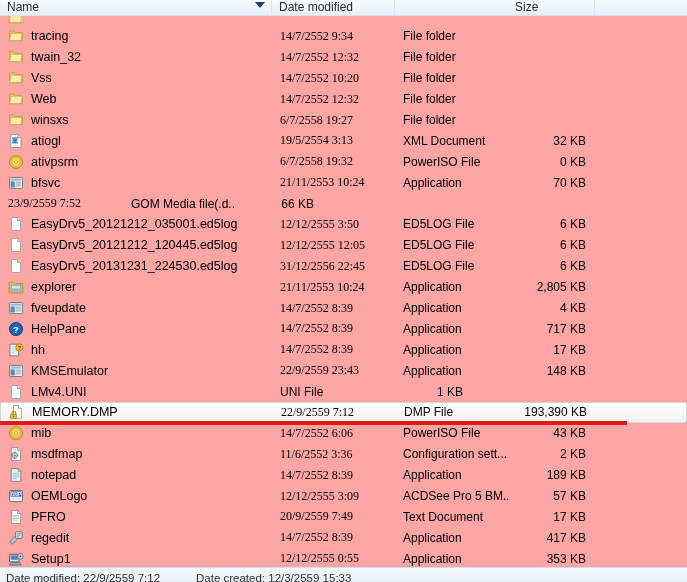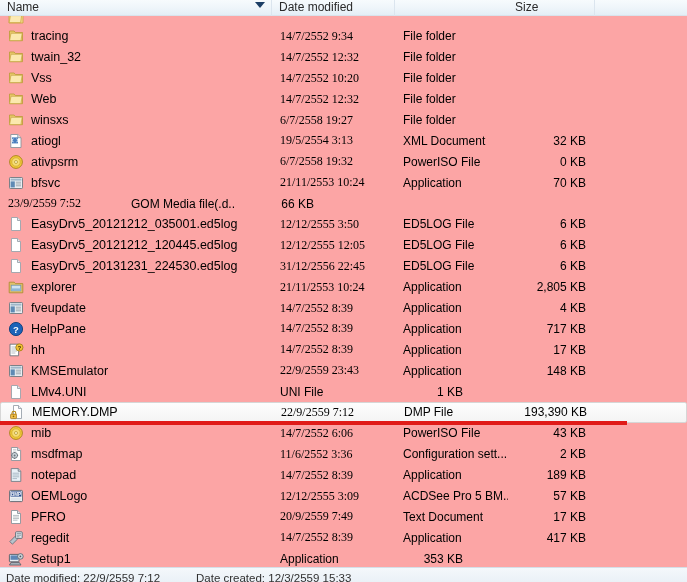--- a/index.html
+++ b/index.html
@@ -578,20 +578,21 @@
           <svg width="16" height="16" viewBox="0 0 16 16">
             <rect x="1.4" y="3.4" width="9.6" height="7.4" rx="0.7" fill="#e6ecf1" stroke="#4f5b64" stroke-width="0.9"></rect>
             <rect x="2.5" y="4.4" width="7.4" height="4.4" fill="#5e86b5"></rect>
             <path d="M3 11.6h8.4l1.6 2.4h-11.6z" fill="#aab6c0" stroke="#4f5b64" stroke-width="0.8"></path>
             <circle cx="12.4" cy="5.4" r="2.8" fill="#cfd8de" stroke="#4f5b64" stroke-width="0.8"></circle>
             <circle cx="12.4" cy="5.4" r="0.9" fill="#4f5b64"></circle>
           </svg>
         </span>
         <span class="fname">Setup1</span>
       </div>
+      <div class="cell-date">12/12/2555 0:55</div>
       <div class="cell-type">Application</div>
       <div class="cell-size">353 KB</div>
     </div>
   </div>
 
 <div id="red-line" style="background: rgb(224, 27, 24);"></div>
 
 <div id="status-bar">
   <span class="status-item" id="status-modified">Date modified: 22/9/2559 7:12</span>
   <span class="status-item" id="status-created">Date created: 12/3/2559 15:33</span>

